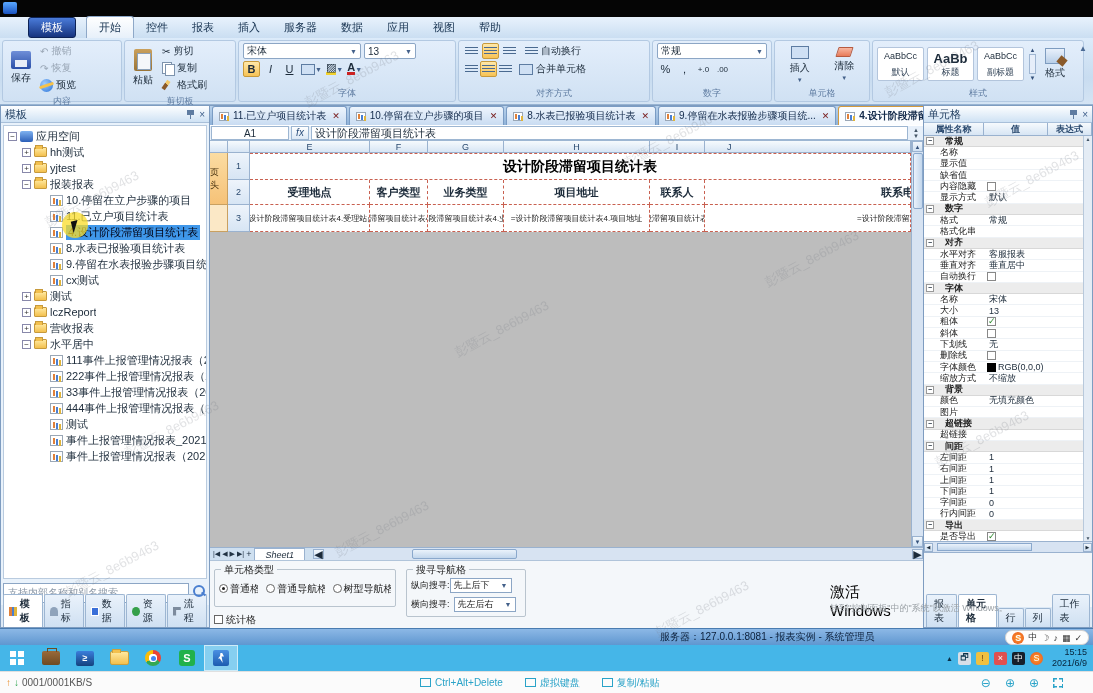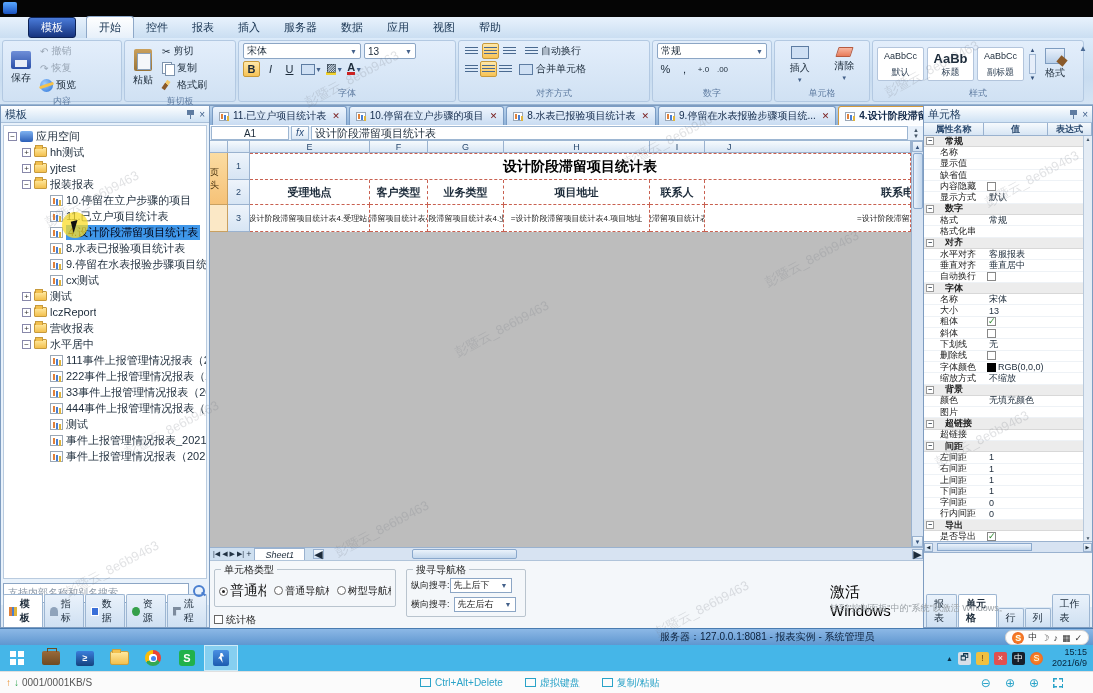--- a/index.html
+++ b/index.html
@@ -739,21 +739,21 @@
         <div class="grow"></div>
         <div class="sbtn" style="height:10px">▶</div>
       </div>
     </div>
 
     <div class="bottompanel">
       <div class="gbox gb1">
         <span class="glabel">单元格类型</span>
         <div class="row" style="padding:12px 4px 0;gap:8px">
 
-            <label class="nowrap" style="font-size:14px"><span class="radio on"></span><span>普通格</span></label>
+            <label class="nowrap" style="font-size:10px"><span class="radio on"></span><span>普通格</span></label>
 
             <label class="nowrap" style="font-size:10px"><span class="radio"></span><span>普通导航格</span></label>
 
             <label class="nowrap" style="font-size:10px"><span class="radio"></span><span>树型导航格</span></label>
 
         </div>
       </div>
       <div class="gbox gb2">
         <span class="glabel">搜寻导航格</span>
         <div class="row" style="padding:8px 4px 0;">

